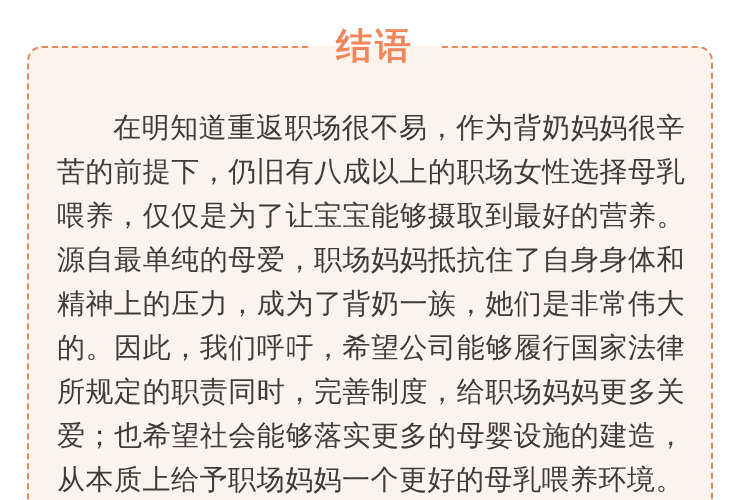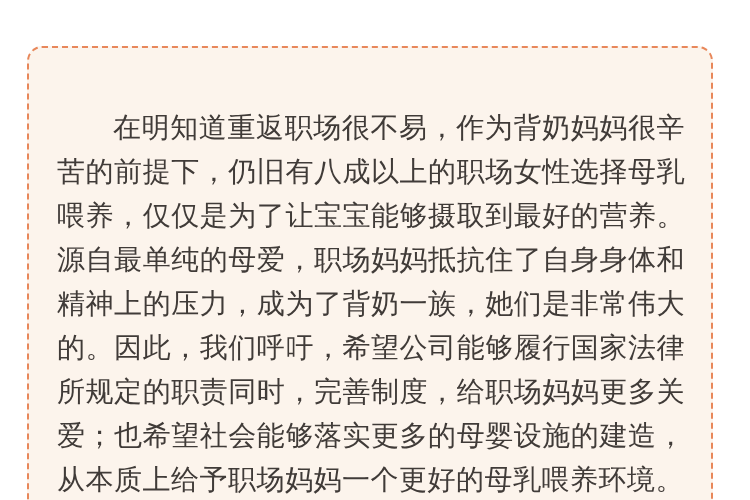--- a/index.html
+++ b/index.html
@@ -57,13 +57,14 @@
     letter-spacing: 0.5px;
   }
 </style>
 </head>
 <body>
 
 <div class="page">
   <div class="conclusion-card">
     <p class="conclusion-paragraph">在明知道重返职场很不易，作为背奶妈妈很辛苦的前提下，仍旧有八成以上的职场女性选择母乳喂养，仅仅是为了让宝宝能够摄取到最好的营养。源自最单纯的母爱，职场妈妈抵抗住了自身身体和精神上的压力，成为了背奶一族，她们是非常伟大的。因此，我们呼吁，希望公司能够履行国家法律所规定的职责同时，完善制度，给职场妈妈更多关爱；也希望社会能够落实更多的母婴设施的建造，从本质上给予职场妈妈一个更好的母乳喂养环境。</p>
   </div>
+  <div class="section-title">结语</div>
 </div>
 
 </body></html>

